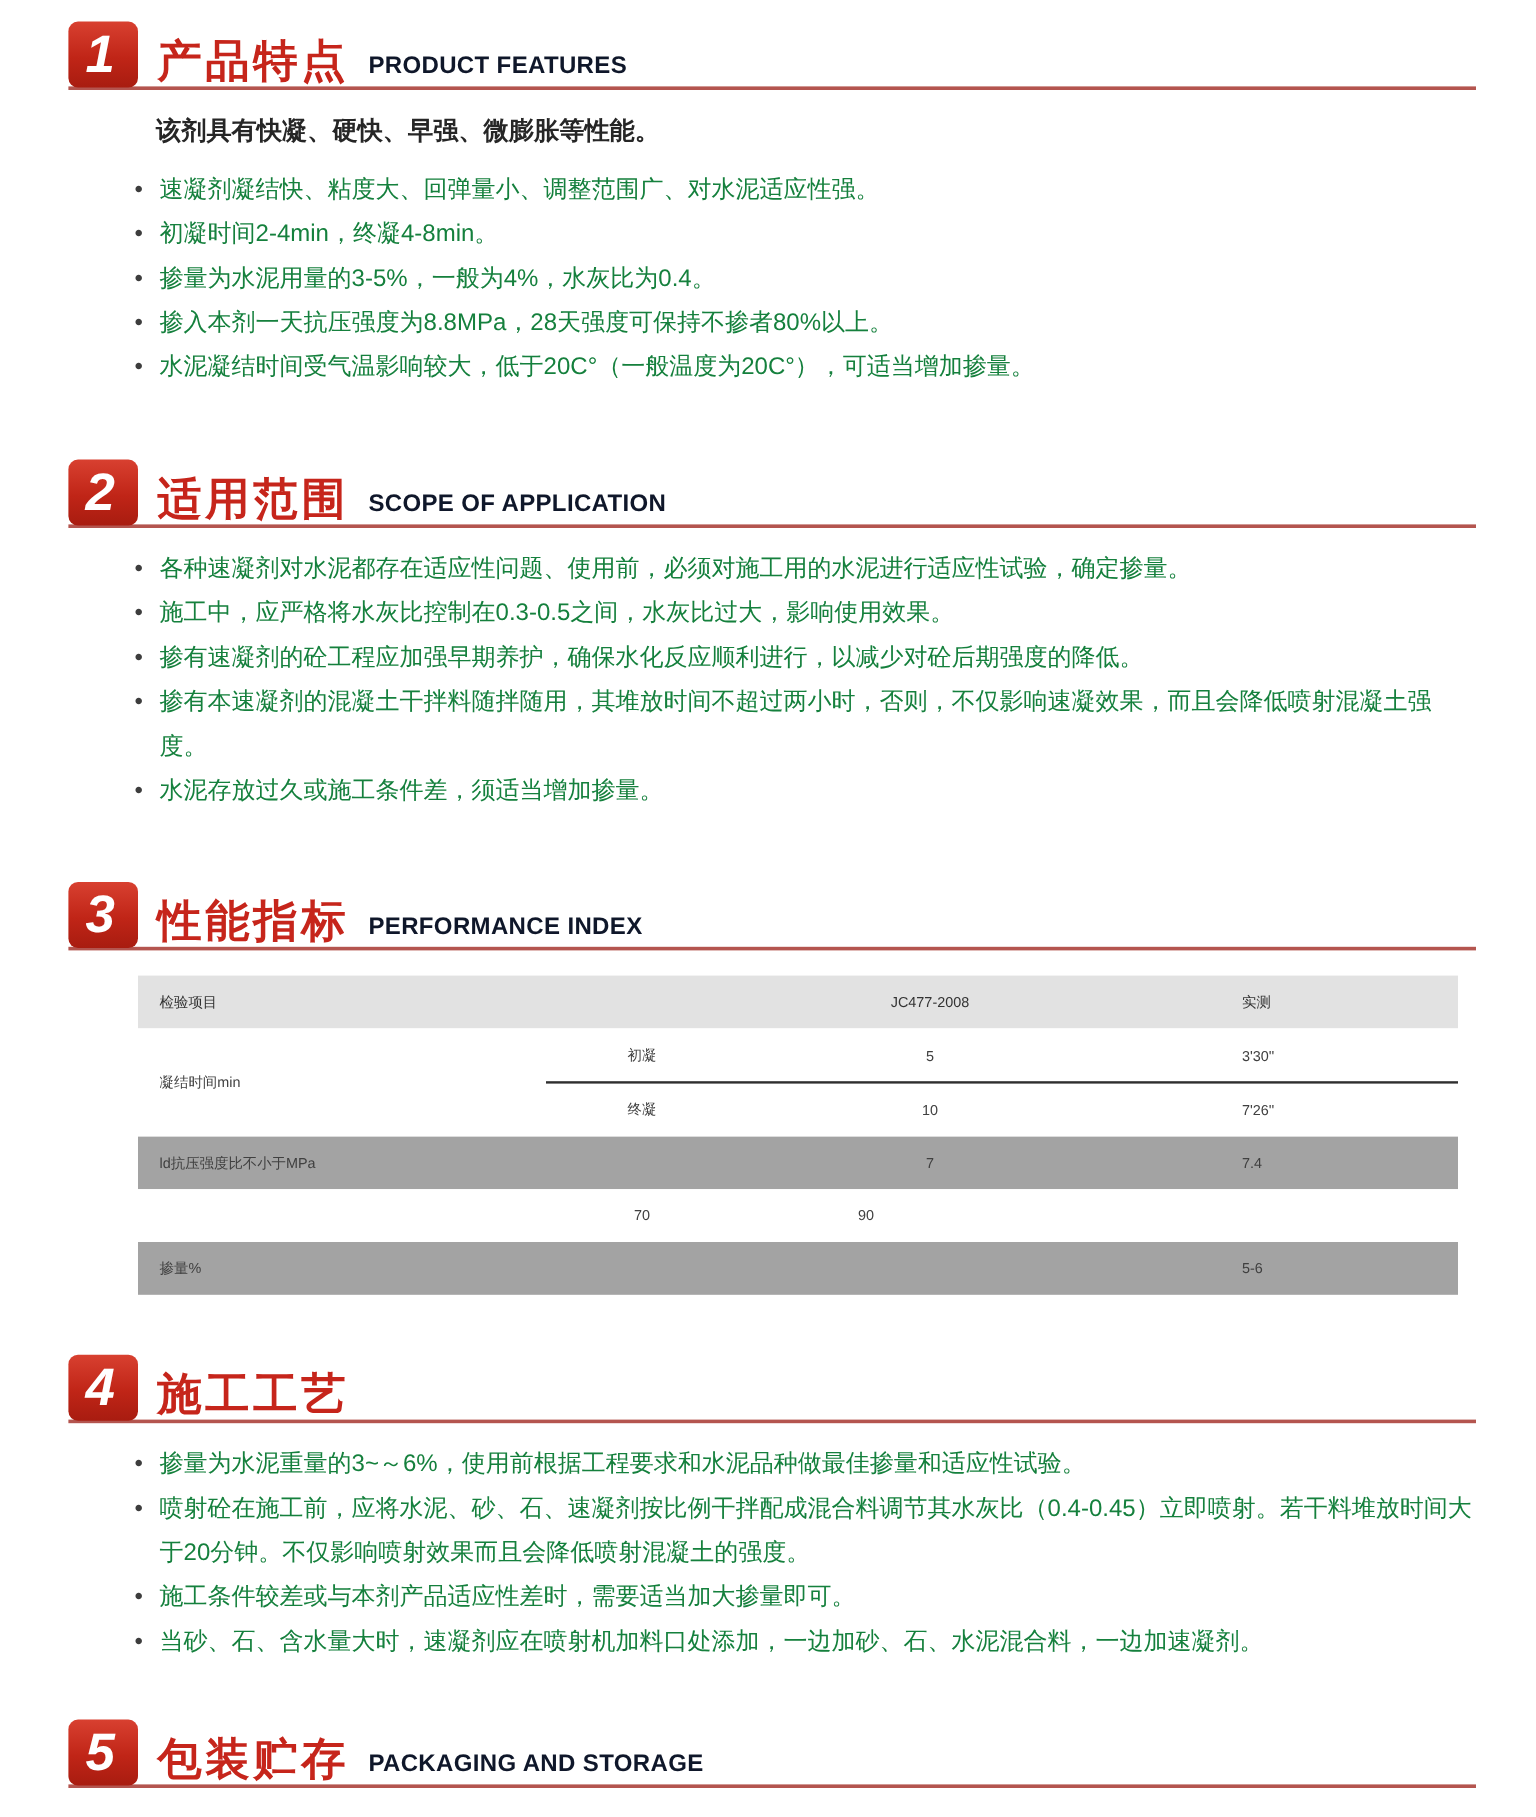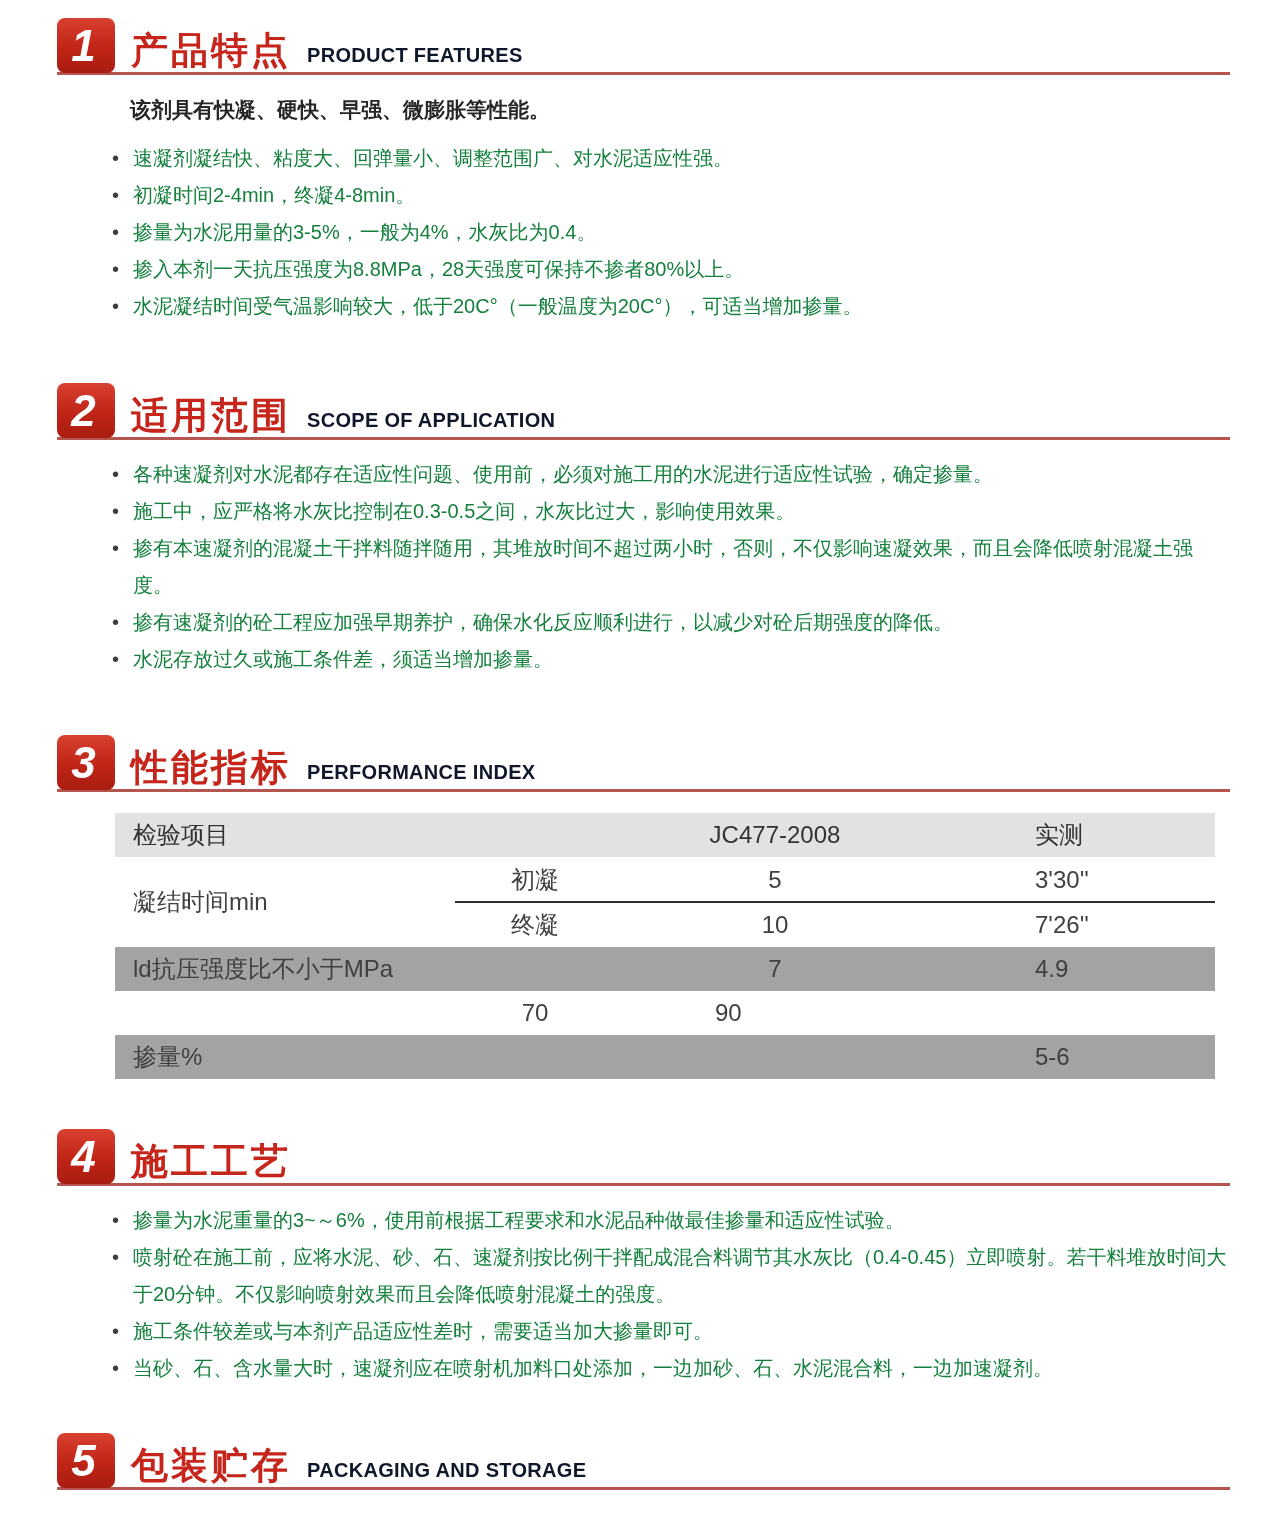--- a/index.html
+++ b/index.html
@@ -34,21 +34,21 @@
   ul.bullets li::before{content:"\2022";position:absolute;left:2px;top:0;color:#3d3d3d;}
   ol.plain{list-style:none;margin:20px 0 0 45px;padding:0;font-size:20px;color:#3d3d3d;}
   ol.plain li{line-height:37px;margin:0;}
 
   .sec-2{margin-top:58px;}
   .sec-3{margin-top:57px;}
   .sec-4{margin-top:50px;}
   .sec-5{margin-top:46px;}
 
   
-  .ptable{width:1100px;margin:21px 0 0 58px;font-size:24px;color:#404040;}
+  .ptable{width:1100px;margin:21px 0 0 58px;font-size:12px;color:#404040;}
   .trow{
     display:grid;grid-template-columns:340px 160px 320px 1fr;
     align-items:center;min-height:44px;
   }
   .thead{background:#e2e2e2;color:#333333;}
   .row-gray{background:#a3a3a3;}
   .row-white{background:#ffffff;}
   .c1{padding-left:18px;}
   .c2{text-align:center;}
   .c3{text-align:center;}
@@ -92,22 +92,22 @@
 
   <div class="sec sec-2">
     <div class="sec-header">
       <div class="badge">2</div>
       <div class="tcn">适用范围</div>
       <div class="ten">SCOPE OF APPLICATION</div>
     </div>
     <ul class="bullets" style="margin-top:16px;">
       <li>各种速凝剂对水泥都存在适应性问题、使用前，必须对施工用的水泥进行适应性试验，确定掺量。</li>
       <li>施工中，应严格将水灰比控制在0.3-0.5之间，水灰比过大，影响使用效果。</li>
+      <li>掺有速凝剂的砼工程应加强早期养护，确保水化反应顺利进行，以减少对砼后期强度的降低。</li>
       <li>掺有本速凝剂的混凝土干拌料随拌随用，其堆放时间不超过两小时，否则，不仅影响速凝效果，而且会降低喷射混凝土强度。</li>
-      <li>掺有速凝剂的砼工程应加强早期养护，确保水化反应顺利进行，以减少对砼后期强度的降低。</li>
       <li>水泥存放过久或施工条件差，须适当增加掺量。</li>
     </ul>
   </div>
 
   <div class="sec sec-3">
     <div class="sec-header">
       <div class="badge">3</div>
       <div class="tcn">性能指标</div>
       <div class="ten">PERFORMANCE INDEX</div>
     </div>
@@ -129,21 +129,21 @@
         <div class="g-r2 g-c2">终凝</div>
         <div class="g-r2 g-c3">10</div>
         <div class="g-r2 g-c4">7'26''</div>
         <div class="g-divider"></div>
       </div>
 
       <div class="trow row-gray">
         <div class="c1">ld抗压强度比不小于MPa</div>
         <div class="c2"></div>
         <div class="c3">7</div>
-        <div class="c4">4.9</div>
+        <div class="c4">7.4</div>
       </div>
       <div class="trow row-white">
         <div class="c2"></div>
         <div class="c3">70</div>
         <div class="c4">90</div>
       </div>
       <div class="trow row-gray">
         <div class="c1">掺量%</div>
         <div class="c2"></div>
         <div class="c3"></div>

